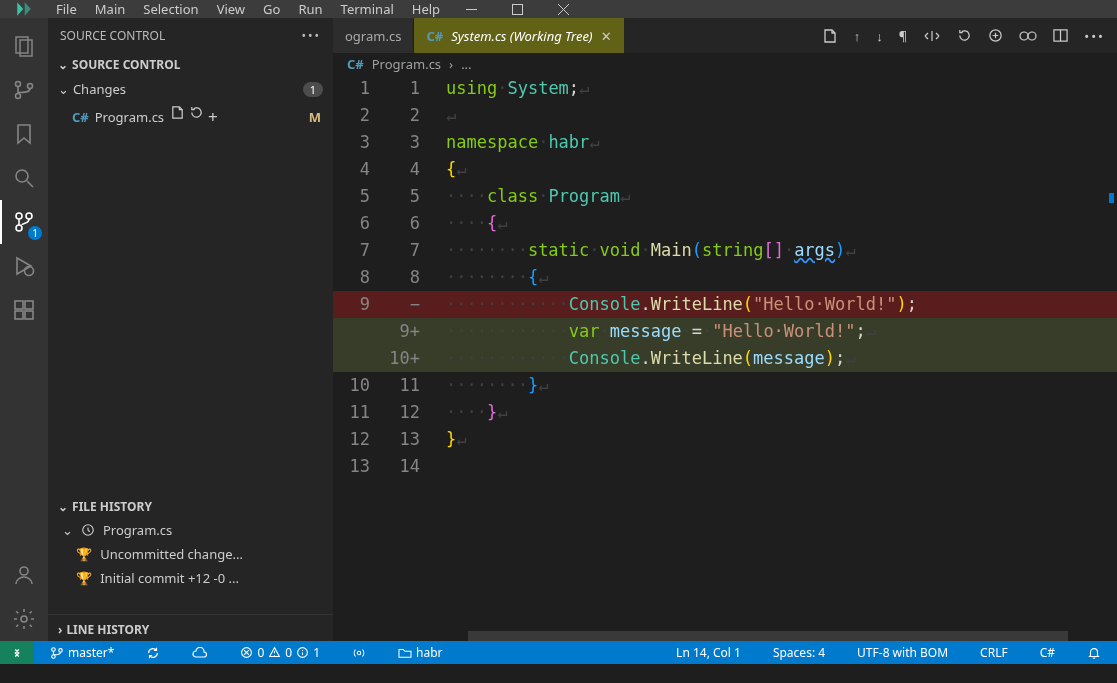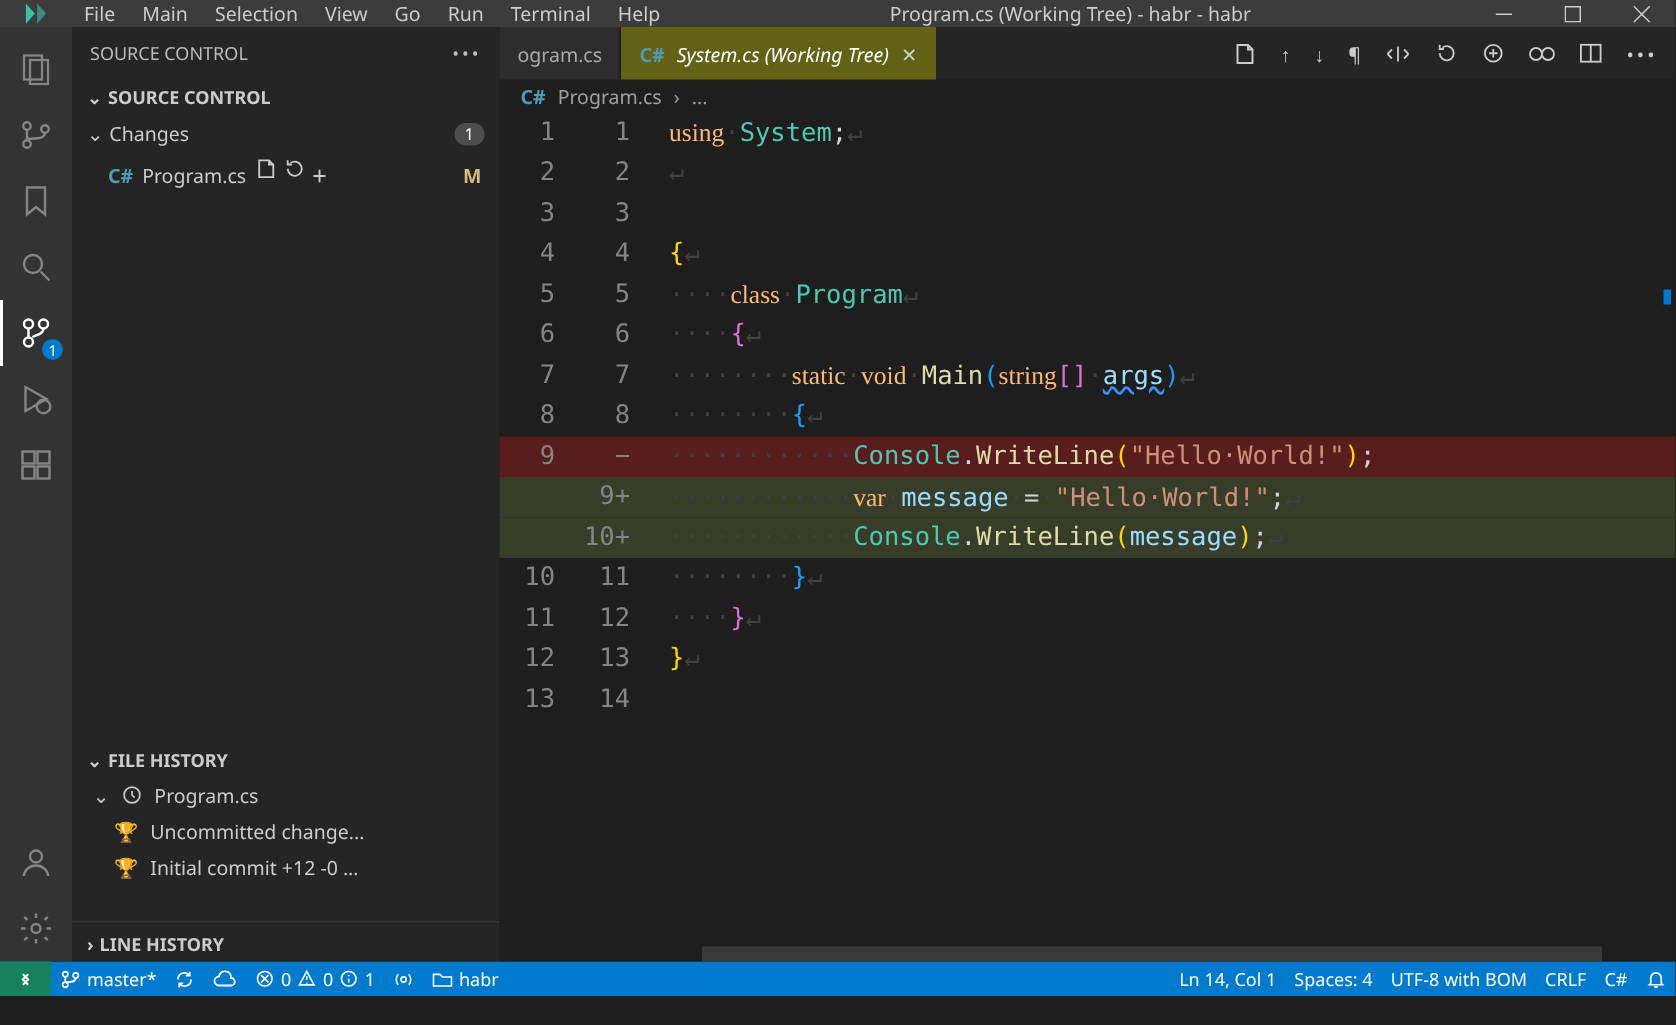--- a/index.html
+++ b/index.html
@@ -34,37 +34,37 @@
 .tab .close{font-style:normal;color:#ccc;}
 .tab-actions{flex:1;display:flex;justify-content:flex-end;align-items:center;gap:16px;padding-right:12px;color:#ccc;}
 .breadcrumb{height:22px;display:flex;align-items:center;padding-left:14px;gap:8px;color:#a0a0a0;font-size:13px;}
 .editor{flex:1;display:flex;font-family:Consolas,monospace;font-size:17px;position:relative;}
 .gut{width:45px;text-align:right;color:#858585;padding-right:8px;box-sizing:border-box;}
 .gut.plus{width:50px;}
 .line{height:27px;line-height:27px;display:flex;}
 .line .c{white-space:pre;}
 .hl-del{background:#5a1d1d;}
 .hl-add{background:#373d29;}
-.tok-key{color:#fdba74;font-family:Liberation Serif, serif;}
+.tok-key{color:#84cc16;}
 .tok-type{color:#4ec9b0;}
 .tok-fn{color:#dcdcaa;}
 .tok-str{color:#ce9178;}
 .tok-param{color:#9cdcfe;}
 .tok-punc{color:#d4d4d4;}
 .tok-br{color:#da70d6;}
 .tok-br2{color:#179fff;}
 .tok-br3{color:#ffd700;}
 .ws{color:#404040;}
 .eol{color:#404040;}
 .mm-blue{position:absolute;right:3px;width:5px;background:#0078d4;}
 .scroll-h{position:absolute;bottom:0;left:0;right:18px;height:10px;}
 .scroll-h .thumb{position:absolute;left:135px;width:600px;top:0;bottom:0;background:rgba(121,121,121,0.3);}
 .ov-scroll{position:absolute;top:0;right:0;width:14px;height:100%;}
 .statusbar{height:23px;background:#007acc;display:flex;align-items:center;color:#fff;font-size:12px;}
-.statusbar .sb-item{padding:0 6px;display:flex;align-items:center;gap:4px;}
+.statusbar .sb-item{padding:0 16px;display:flex;align-items:center;gap:4px;}
 .statusbar .remote{background:#16825d;height:23px;width:34px;display:flex;align-items:center;justify-content:center;}
 .statusbar .flex{flex:1;}
 svg{display:block;}
 .chevron{color:#ccc;}
 </style>
 </head>
 <body>
 
 <div class="titlebar">
   <div class="logo">
@@ -76,21 +76,20 @@
   <div class="menu">
     <span>File</span>
     <span>Main</span>
     <span>Selection</span>
     <span>View</span>
     <span>Go</span>
     <span>Run</span>
     <span>Terminal</span>
     <span>Help</span>
   </div>
-  <div class="title">Program.cs (Working Tree) - habr - habr</div>
   <div class="winctrl">
     <div>
         <svg width="11" height="11">
           <rect y="5" width="11" height="1" fill="#ccc"></rect>
         </svg>
       </div>
     <div>
         <svg width="11" height="11">
           <rect x="0.5" y="0.5" width="10" height="10" fill="none" stroke="#ccc"></rect>
         </svg>
@@ -304,20 +303,21 @@
           <div class="line">
             <div class="gut">2</div>
             <div class="gut plus">2</div>
             <div style="width: 18px;"></div>
             <div class="c"><span class="eol">↵</span></div>
           </div>
           <div class="line">
             <div class="gut">3</div>
             <div class="gut plus">3</div>
             <div style="width: 18px;"></div>
+            <div class="c"><span class="tok-key">namespace</span><span class="ws">·</span><span class="tok-type">habr</span><span class="eol">↵</span></div>
           </div>
           <div class="line">
             <div class="gut">4</div>
             <div class="gut plus">4</div>
             <div style="width: 18px;"></div>
             <div class="c"><span class="tok-br3">{</span><span class="eol">↵</span></div>
           </div>
           <div class="line">
             <div class="gut">5</div>
             <div class="gut plus">5</div>

